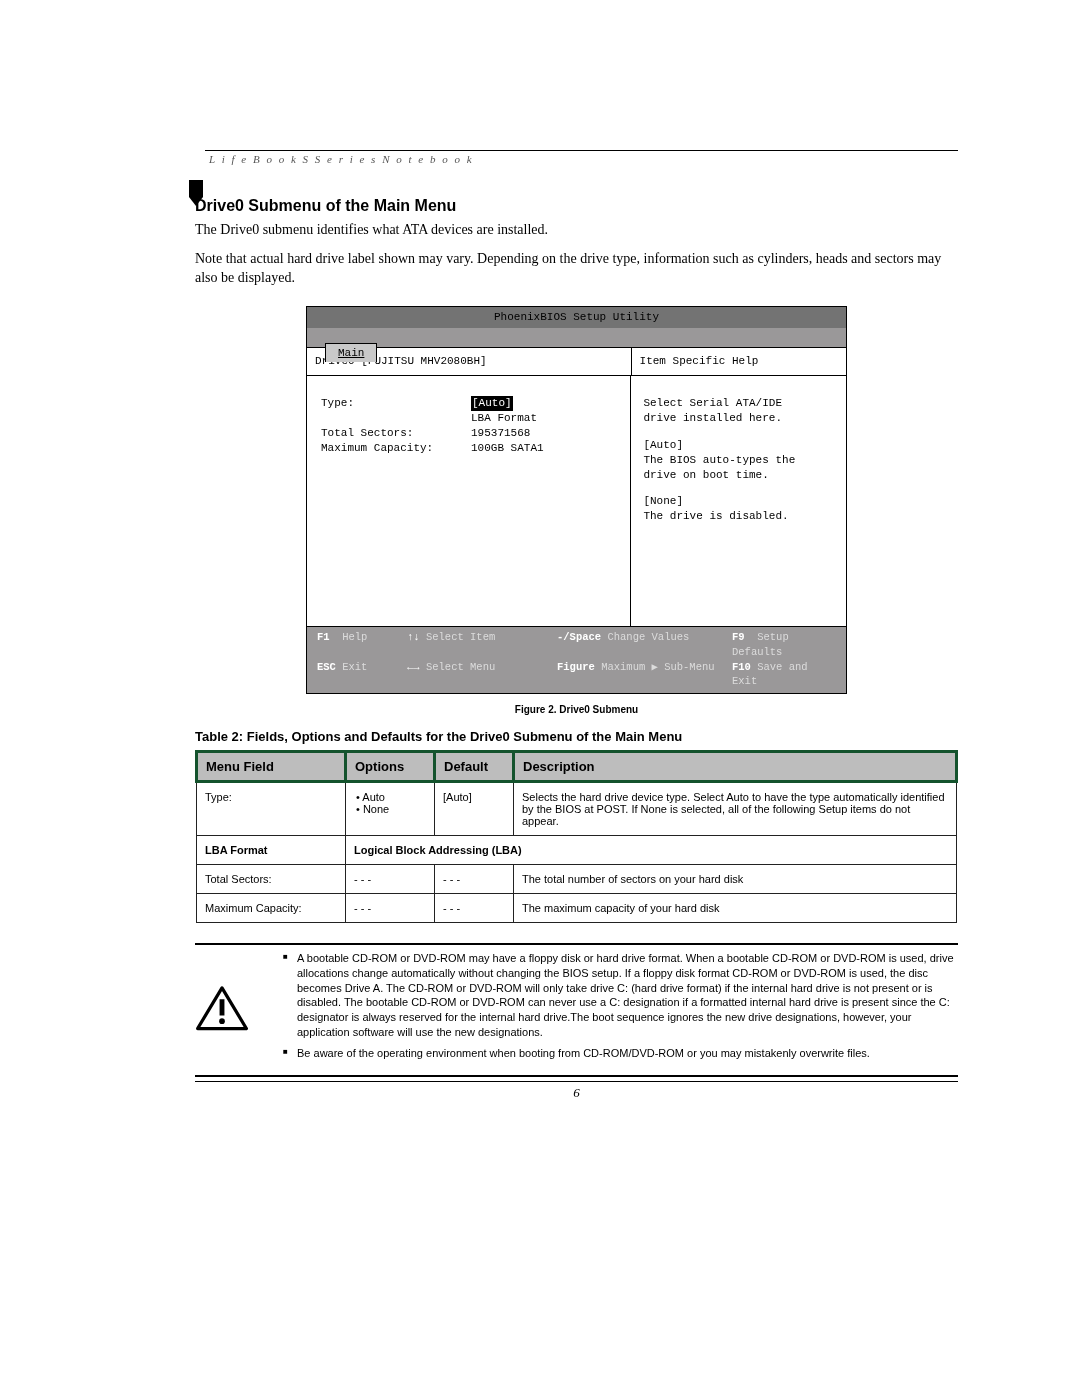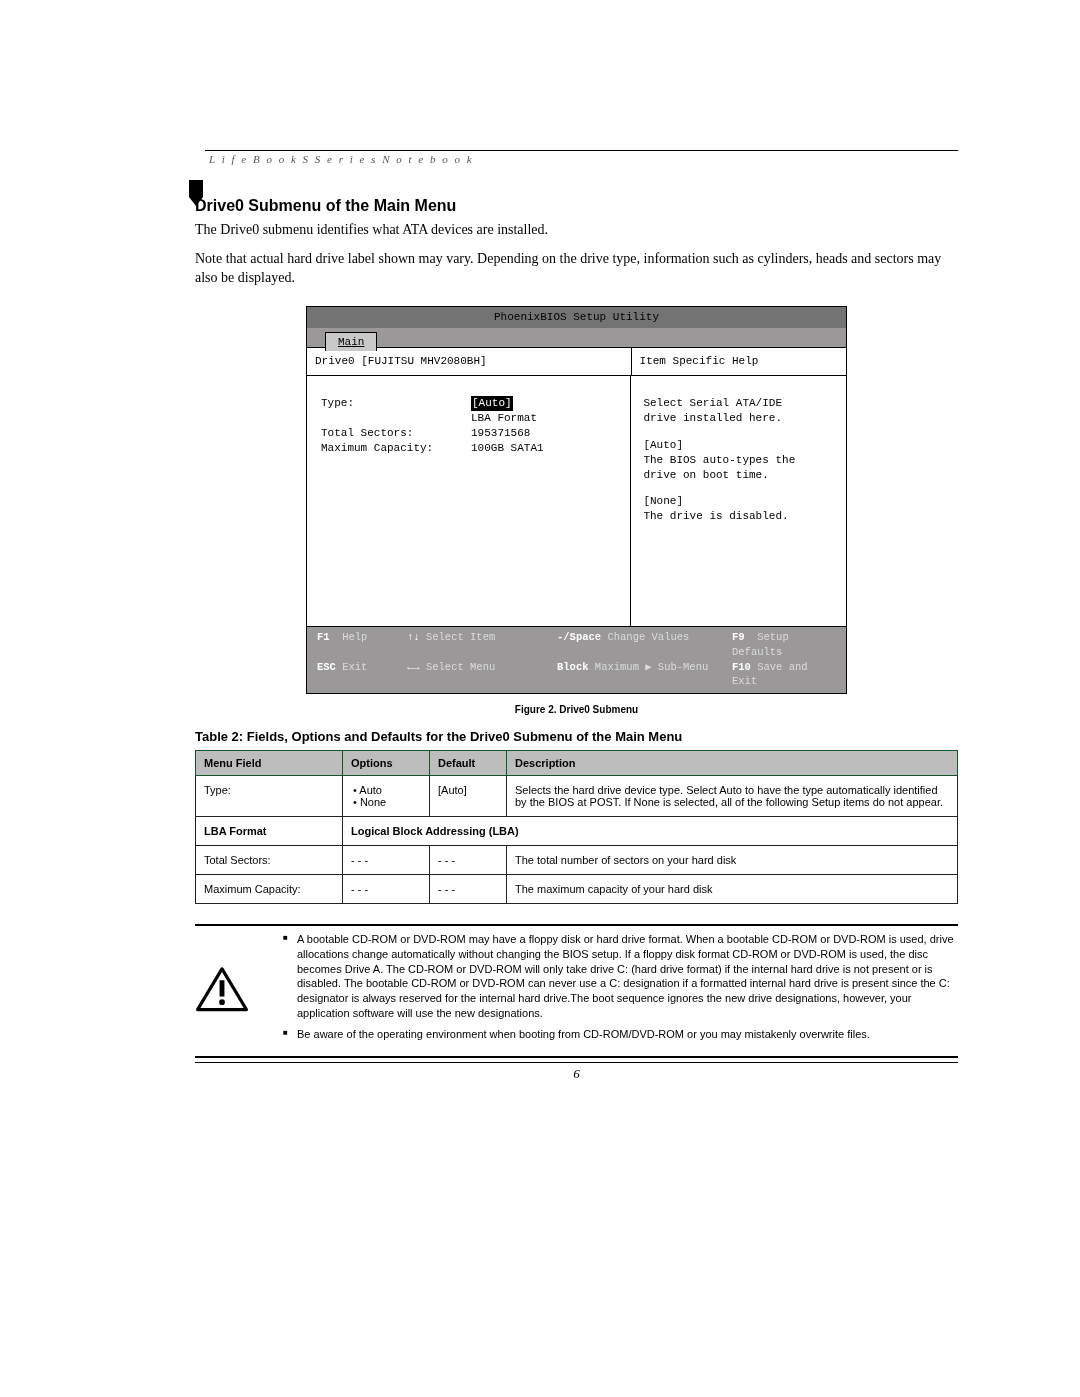--- a/index.html
+++ b/index.html
@@ -76,21 +76,21 @@
     font-size: 11px;
   }
   .bios-tab {
     display: inline-block;
     background: #c9c9c9;
     padding: 2px 12px;
     margin-left: 18px;
     border: 1px solid #000;
     border-bottom: none;
     position: relative;
-    top: 4px;
+    top: 15px;
     text-decoration: underline;
   }
   .bios-headers {
     display: flex;
     border-top: 1px solid #000;
     border-left: 1px solid #000;
   }
   .bios-headers > div {
     padding: 6px 8px;
     background: #fff;
@@ -146,22 +146,22 @@
   table.fields {
     width: 100%;
     border-collapse: collapse;
     font-family: Verdana, Arial, sans-serif;
     font-size: 11px;
   }
   table.fields th {
     background: #bdbdbd;
     text-align: left;
     padding: 6px 8px;
-    border: 1px solid #14532d;
-    font-size: 11px;
+    border: 3px solid #14532d;
+    font-size: 13px;
   }
   table.fields td {
     border: 1px solid #222;
     padding: 8px 8px;
     vertical-align: top;
   }
   table.fields td.bold { font-weight: bold; }
   .opt-list { padding-left: 2px; }
   .opt-list div::before { content: "• "; }
 
@@ -253,21 +253,21 @@
         <div>The drive is disabled.</div>
       </div>
     </div>
     <div class="bios-footer">
       <div class="bf-col1"><span class="key">F1</span>&nbsp;&nbsp;<span class="faint">Help</span></div>
       <div class="bf-col2"><span class="key">↑↓</span>&nbsp;<span class="faint">Select Item</span></div>
       <div class="bf-col3"><span class="key">-/Space</span>&nbsp;<span class="faint">Change Values</span></div>
       <div class="bf-col4"><span class="key">F9</span>&nbsp;&nbsp;<span class="faint">Setup Defaults</span></div>
       <div class="bf-col1"><span class="key">ESC</span>&nbsp;<span class="faint">Exit</span></div>
       <div class="bf-col2"><span class="key">←→</span>&nbsp;<span class="faint">Select Menu</span></div>
-      <div class="bf-col3"><span class="key">Block</span>&nbsp;<span class="faint">Maximum ▶ Sub-Menu</span></div>
+      <div class="bf-col3"><span class="key">Figure</span>&nbsp;<span class="faint">Maximum ▶ Sub-Menu</span></div>
       <div class="bf-col4"><span class="key">F10</span>&nbsp;<span class="faint">Save and Exit</span></div>
     </div>
   </div>
 
   <div class="fig-caption">Figure 2.   Drive0 Submenu</div>
 
   <div class="tbl-title">Table 2: Fields, Options and Defaults for the Drive0 Submenu of the Main Menu</div>
 
   <table class="fields">
     <tbody>

